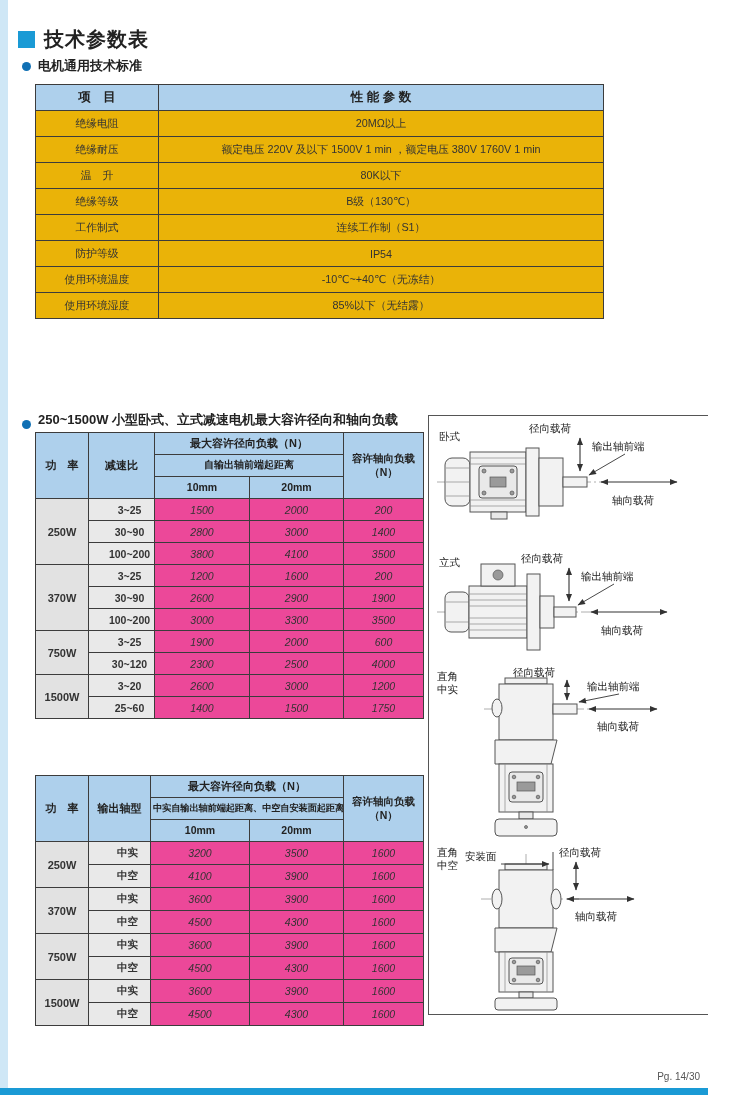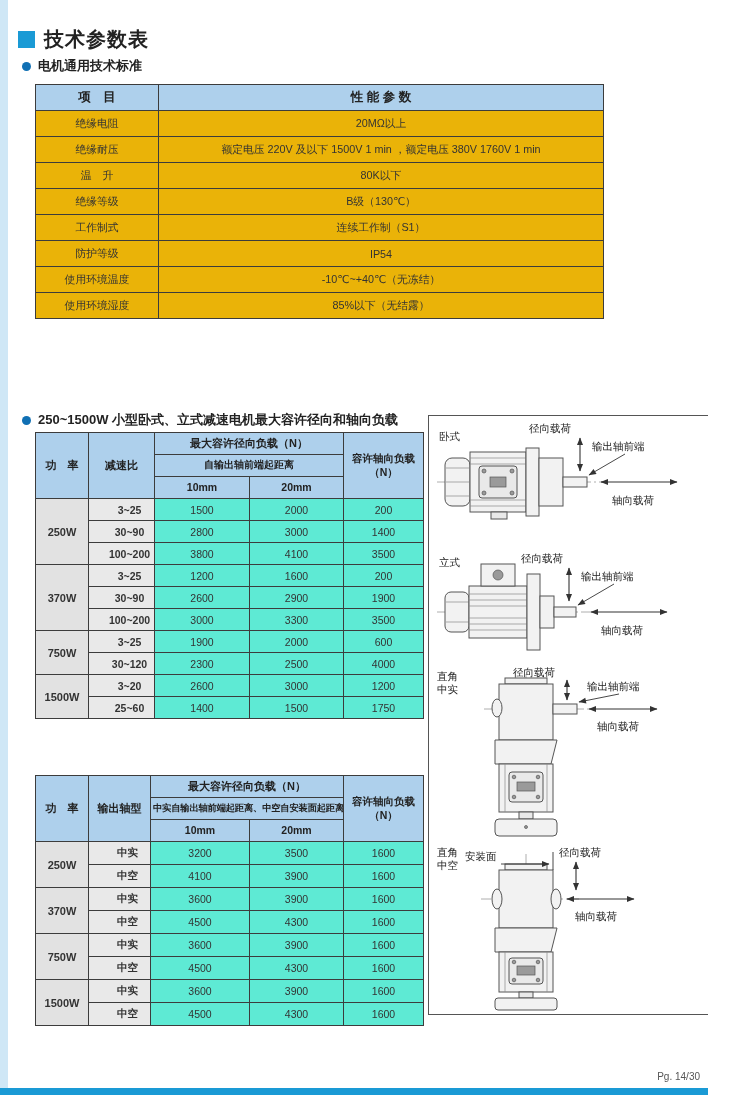--- a/index.html
+++ b/index.html
@@ -9,21 +9,21 @@
   .bottom-bar{position:absolute;left:0;bottom:0;width:736px;height:7px;background:var(--accent);}
 
   .title-row{position:absolute;left:18px;top:26px;display:flex;align-items:center;gap:9px;}
   .title-square{width:17px;height:17px;background:var(--accent);}
   .page-title{font-size:20px;font-weight:600;color:#222;letter-spacing:1px;}
 
   .section-head{position:absolute;display:flex;align-items:center;gap:7px;}
   .bullet{width:9px;height:9px;border-radius:50%;background:var(--bullet);flex:0 0 auto;}
   .section-title{font-size:13px;font-weight:600;color:#222;}
   #sec1-head{left:22px;top:57px;}
-  #sec2-head{left:22px;top:411px;}
+  #sec2-head{left:22px;top:411px;align-items:flex-end;}
   #sec3-head{left:22px;top:752px;}
 
   table{border-collapse:collapse;table-layout:fixed;}
   th,td{border:1.5px solid var(--brd);text-align:center;vertical-align:middle;padding:0 2px;
         overflow:hidden;white-space:nowrap;}
   th{background:var(--hdr);font-weight:bold;color:#222;line-height:1.25;}
 
   #table1{position:absolute;left:35px;top:84px;width:568px;}
   #table1 th{height:25px;font-size:12.5px;}
   #table1 td{height:25px;font-size:10.8px;background:#eab308;}
@@ -33,21 +33,21 @@
   #table2 th,#table3 th{font-size:11px;}
   #table2 thead tr th,#table3 thead tr th{height:21px;}
   .th-dist{font-size:10px !important;}
   #table3 .th-dist{font-size:9.3px !important;letter-spacing:-0.2px;}
   .th-mm{font-size:10.5px !important;font-weight:bold;}
   .th-axial{font-size:10.5px !important;white-space:normal !important;text-align:center;}
   #table2 tbody td{height:21px;}
   #table3 tbody td{height:22px;}
   .c-power{background:#e2e2e2;font-weight:bold;font-size:11px;}
   .c-sub{background:#e9e9e9;font-weight:bold;font-size:10.5px;padding-left:18px;}
-  .c-num{background:#5eead4;font-size:10.5px;}
+  .c-num{background:#ec4899;font-size:10.5px;font-style:italic;}
 
   #diagram-panel{position:absolute;left:428px;top:415px;width:298px;height:600px;
                  border:1px solid #555;box-sizing:border-box;background:#fff;}
   svg.diagram{display:block;}
   svg text{font-size:10.5px;fill:#222;font-family:"Liberation Sans","DejaVu Sans",sans-serif;}
   .part{fill:#f2f2f2;stroke:#555;stroke-width:1;}
   .part2{fill:#e9e9e9;stroke:#555;stroke-width:1;}
   .fin{stroke:#8a8a8a;stroke-width:0.7;}
   .dk{fill:#9a9a9a;stroke:#555;stroke-width:0.7;}
   .cl{stroke:#999;stroke-width:0.8;stroke-dasharray:10 3 2 3;fill:none;}

